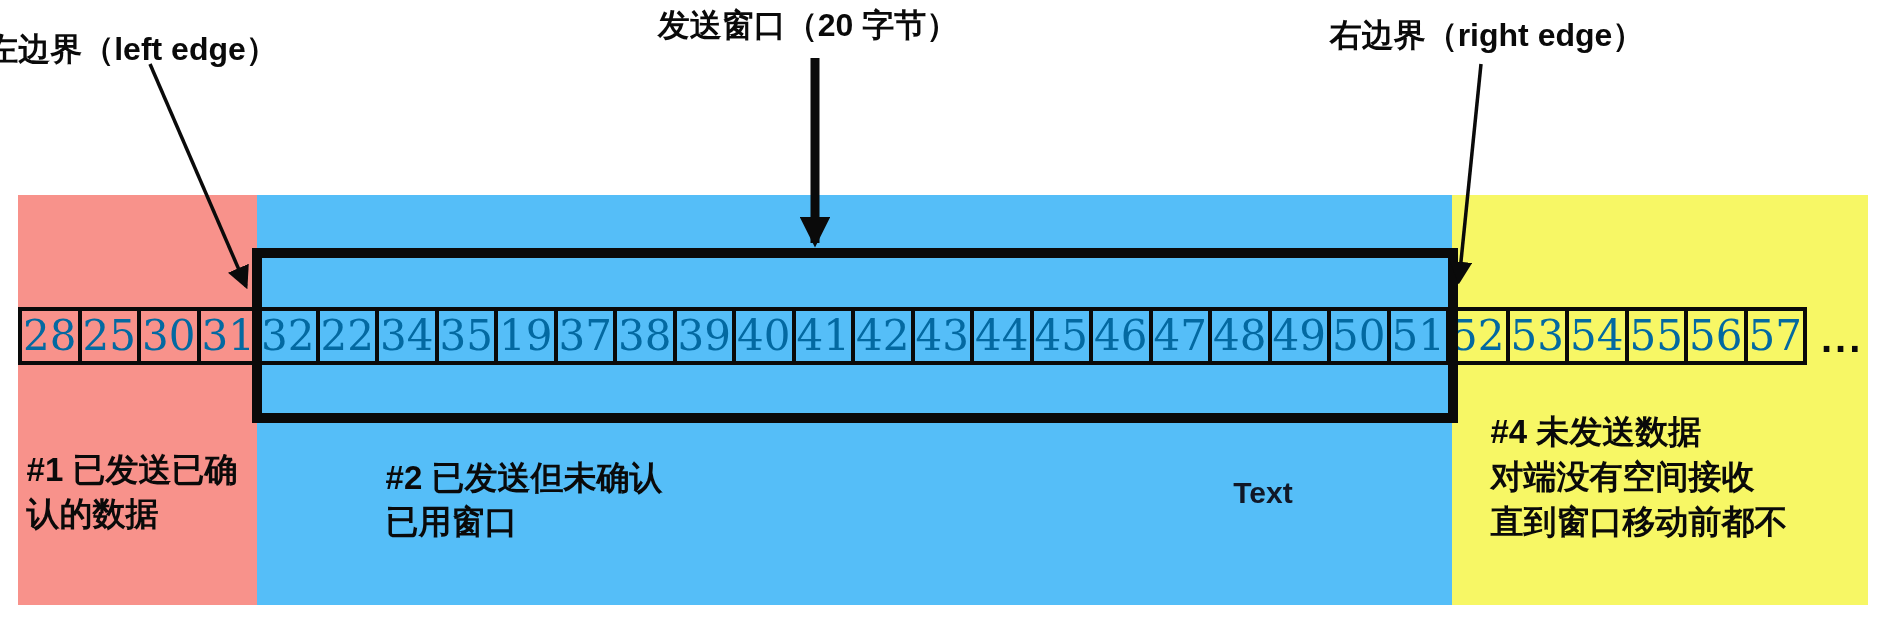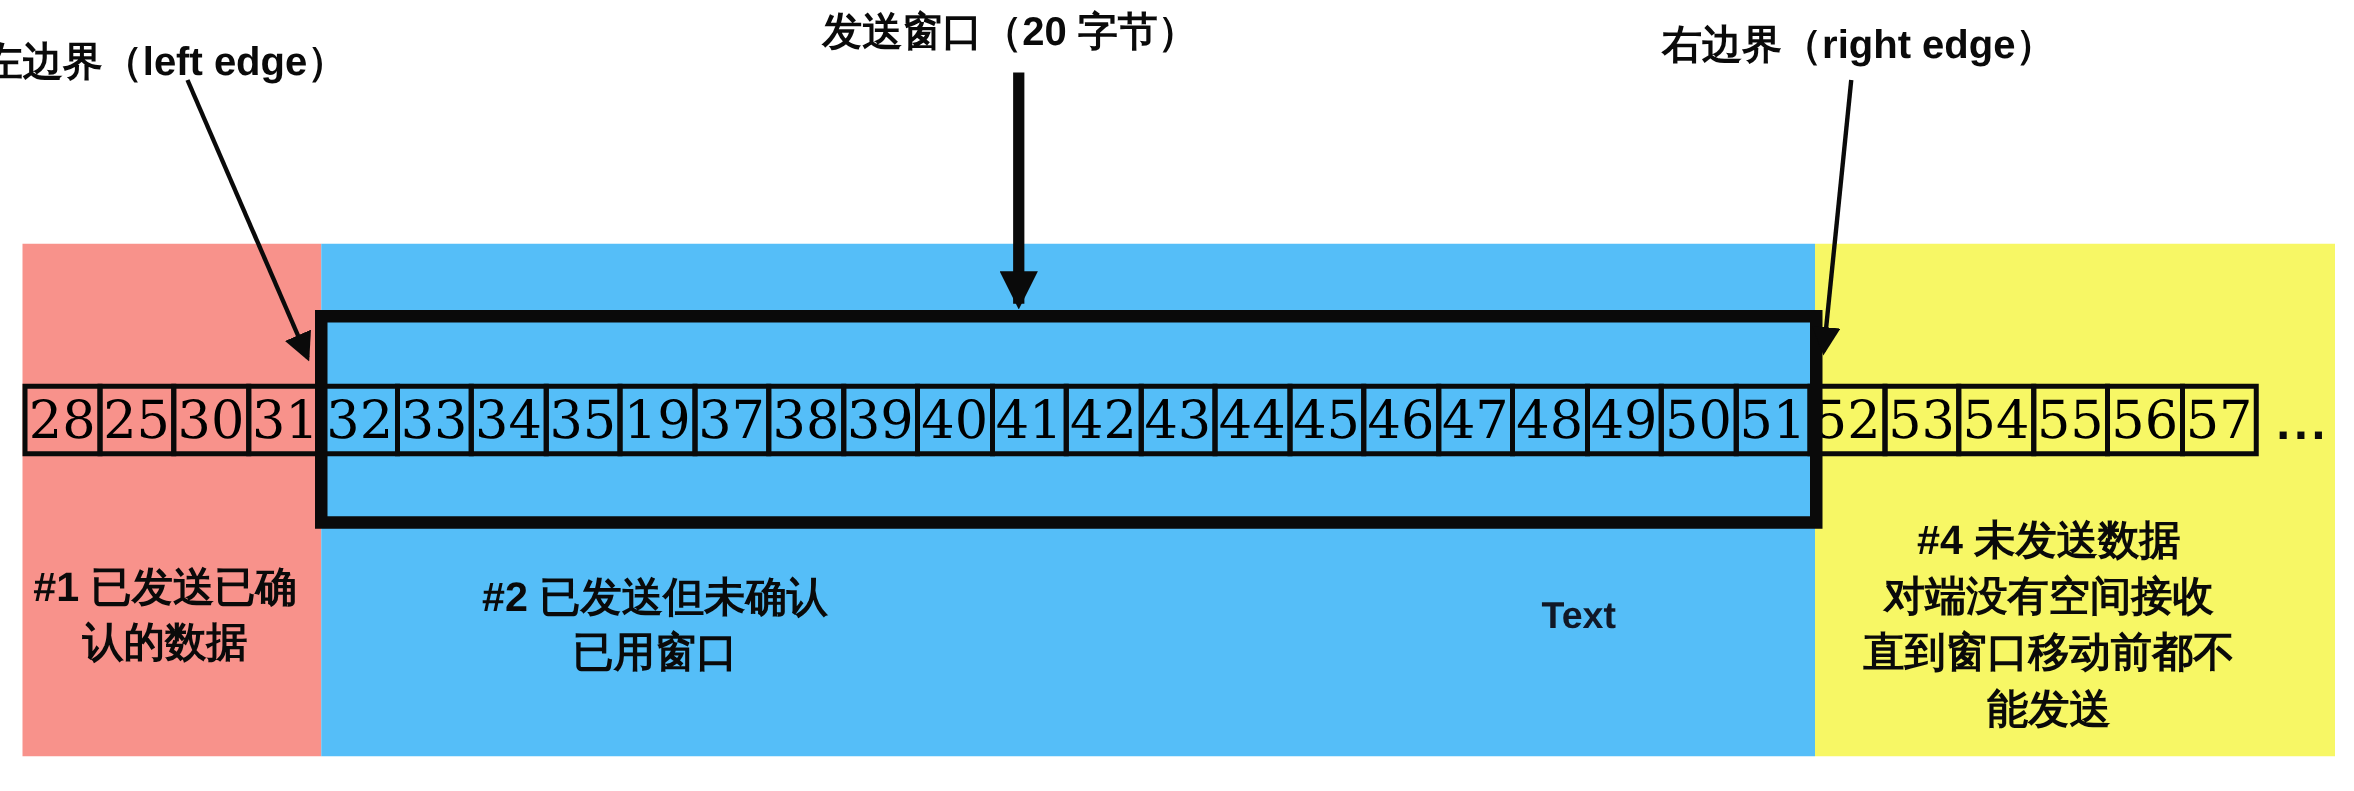--- a/index.html
+++ b/index.html
@@ -10,21 +10,21 @@
   .band { position:absolute; top:195px; height:410px; z-index:1; }
   #band-acked  { left:18px;   width:239px;  background:#F8928B; }
   #band-window { left:257px;  width:1195px; background:#55BEF8; }
   #band-unsent { left:1452px; width:416px;  background:#F7F765; }
 
   .row { position:absolute; left:18px; top:307px; display:flex; z-index:2; }
   .cell {
     box-sizing:border-box; width:63.5px; height:58px;
     border:4px solid #0a0a0a; background:transparent;
     font-family:"DejaVu Serif","Liberation Serif",serif;
-    font-size:42px; line-height:50px; text-align:center; color:#000000;
+    font-size:42px; line-height:50px; text-align:center; color:#0369a1;
     flex:none;
   }
   .cell + .cell { margin-left:-4px; }
   .ellipsis {
     flex:none; margin-left:14px; color:#0a0a0a;
     font-weight:700; font-size:40px; line-height:62px; letter-spacing:3px;
   }
 
   #windowbox {
     position:absolute; left:252px; top:248px; width:1206px; height:175px;
@@ -35,21 +35,21 @@
 
   .toplabel {
     position:absolute; transform:translateX(-50%);
     font-weight:700; font-size:32px; color:#0a0a0a; white-space:nowrap; z-index:5;
   }
   #lbl-left  { left:132px;  top:8px;margin-top:20px; }
   #lbl-mid   { left:808px;  top:4px; }
   #lbl-right { left:1487px; top:14px; }
 
   .regionlabel {
-    position:absolute; transform:translateX(-50%); text-align:center;
+    position:absolute; transform:translateX(-50%); text-align:left;
     font-weight:700; font-size:33px; line-height:44px; color:#0a0a0a;
     white-space:nowrap; z-index:2;
   }
   #lbl-acked  { left:132px;  top:448px; }
   #lbl-window { left:524px;  top:456px; }
   #lbl-unsent { left:1639px; top:409px; line-height:45px; }
 
   #lbl-text {
     position:absolute; left:1263px; top:476px; transform:translateX(-50%);
     font-weight:700; font-size:30px; color:#111827; z-index:2; white-space:nowrap;
@@ -63,21 +63,21 @@
   <div class="band" id="band-acked" style="background: rgb(248, 146, 139);"></div>
   <div class="band" id="band-window" style="background: rgb(85, 190, 248);"></div>
   <div class="band" id="band-unsent" style="background: rgb(247, 247, 101);"></div>
 
   <div class="row">
       <div class="cell">28</div>
       <div class="cell">25</div>
       <div class="cell">30</div>
       <div class="cell">31</div>
       <div class="cell">32</div>
-      <div class="cell">33</div>
+      <div class="cell">22</div>
       <div class="cell">34</div>
       <div class="cell">35</div>
       <div class="cell">19</div>
       <div class="cell">37</div>
       <div class="cell">38</div>
       <div class="cell">39</div>
       <div class="cell">40</div>
       <div class="cell">41</div>
       <div class="cell">42</div>
       <div class="cell">43</div>
@@ -127,16 +127,15 @@
     <div>#2 已发送但未确认</div>
     <div>已用窗口</div>
   </div>
 
   <div id="lbl-text">Text</div>
 
   <div class="regionlabel" id="lbl-unsent">
     <div>#4 未发送数据</div>
     <div>对端没有空间接收</div>
     <div>直到窗口移动前都不</div>
-    <div>能发送</div>
   </div>
 
 </div>
 
 </body></html>

